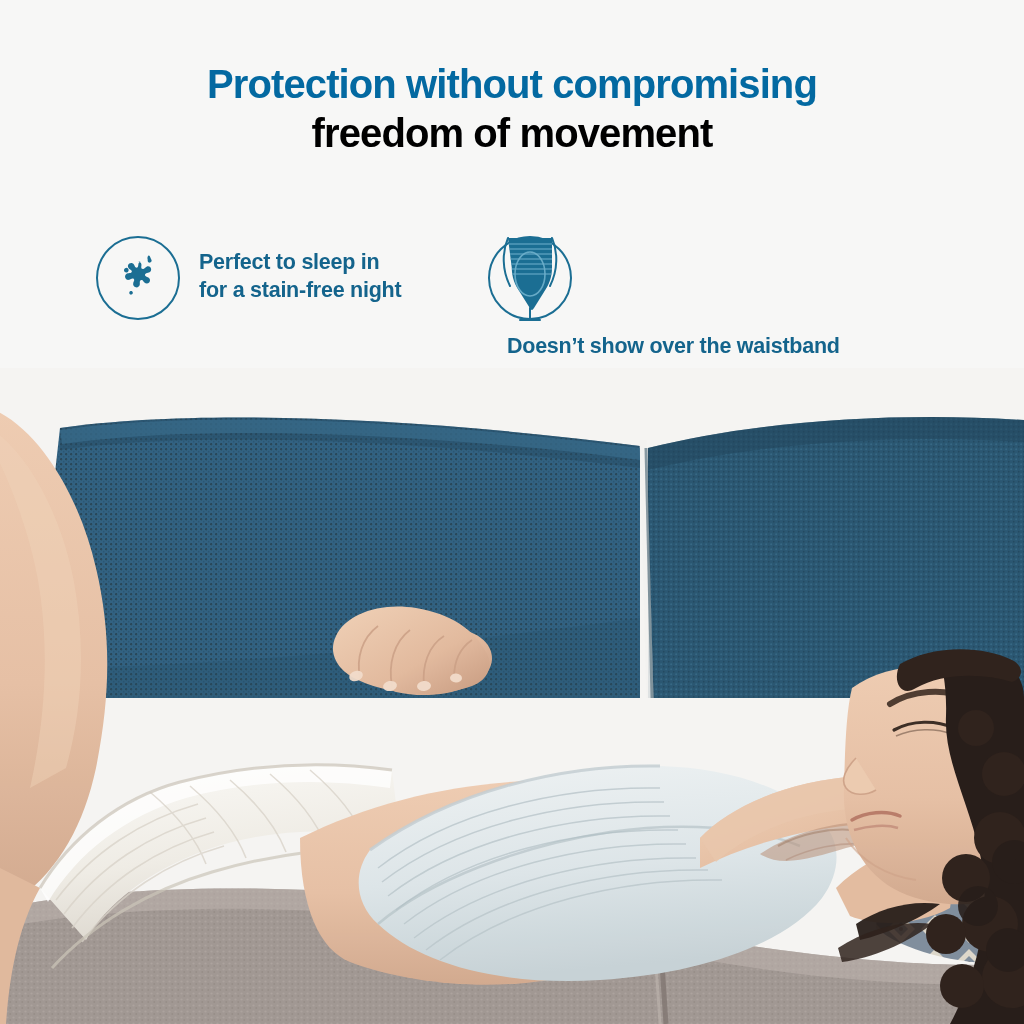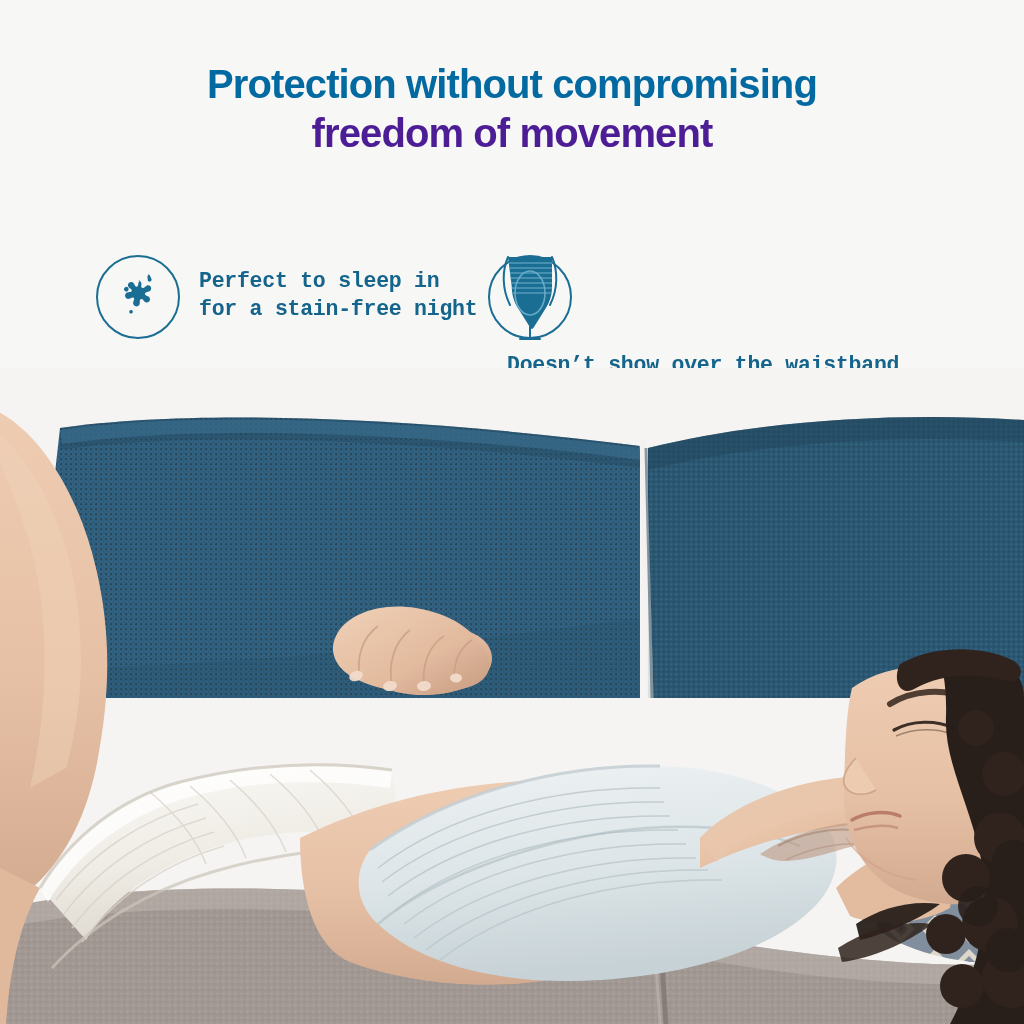--- a/index.html
+++ b/index.html
@@ -15,25 +15,25 @@
   .headline{
     position:absolute;left:0;top:62px;width:1024px;text-align:center;
     line-height:1.12;
   }
   .headline .l1{
     display:block;font-size:40px;font-weight:700;letter-spacing:-0.9px;
     color:#0369a1;
   }
   .headline .l2{
     display:block;font-size:40px;font-weight:700;letter-spacing:-0.9px;
-    color:#4c1d95;margin-top:4px;
+    color:#000000;margin-top:4px;
   }
 
   
-  .features{position:absolute;left:0;top:251px;width:976px;height:110px;font-family:Liberation Mono, monospace;}
+  .features{position:absolute;left:0;top:232px;width:976px;height:110px;}
   .feature{position:absolute;display:flex;align-items:flex-start;}
   .feature.f1{left:96px;top:4px;}
   .feature.f2{left:488px;top:4px;flex-direction:column;}
 
   .icon-circle{
     position:relative;width:84px;height:84px;flex:0 0 84px;
     border-radius:50%;border:2px solid #1b6e93;box-sizing:border-box;
     display:flex;align-items:center;justify-content:center;
     background:transparent;
   }

